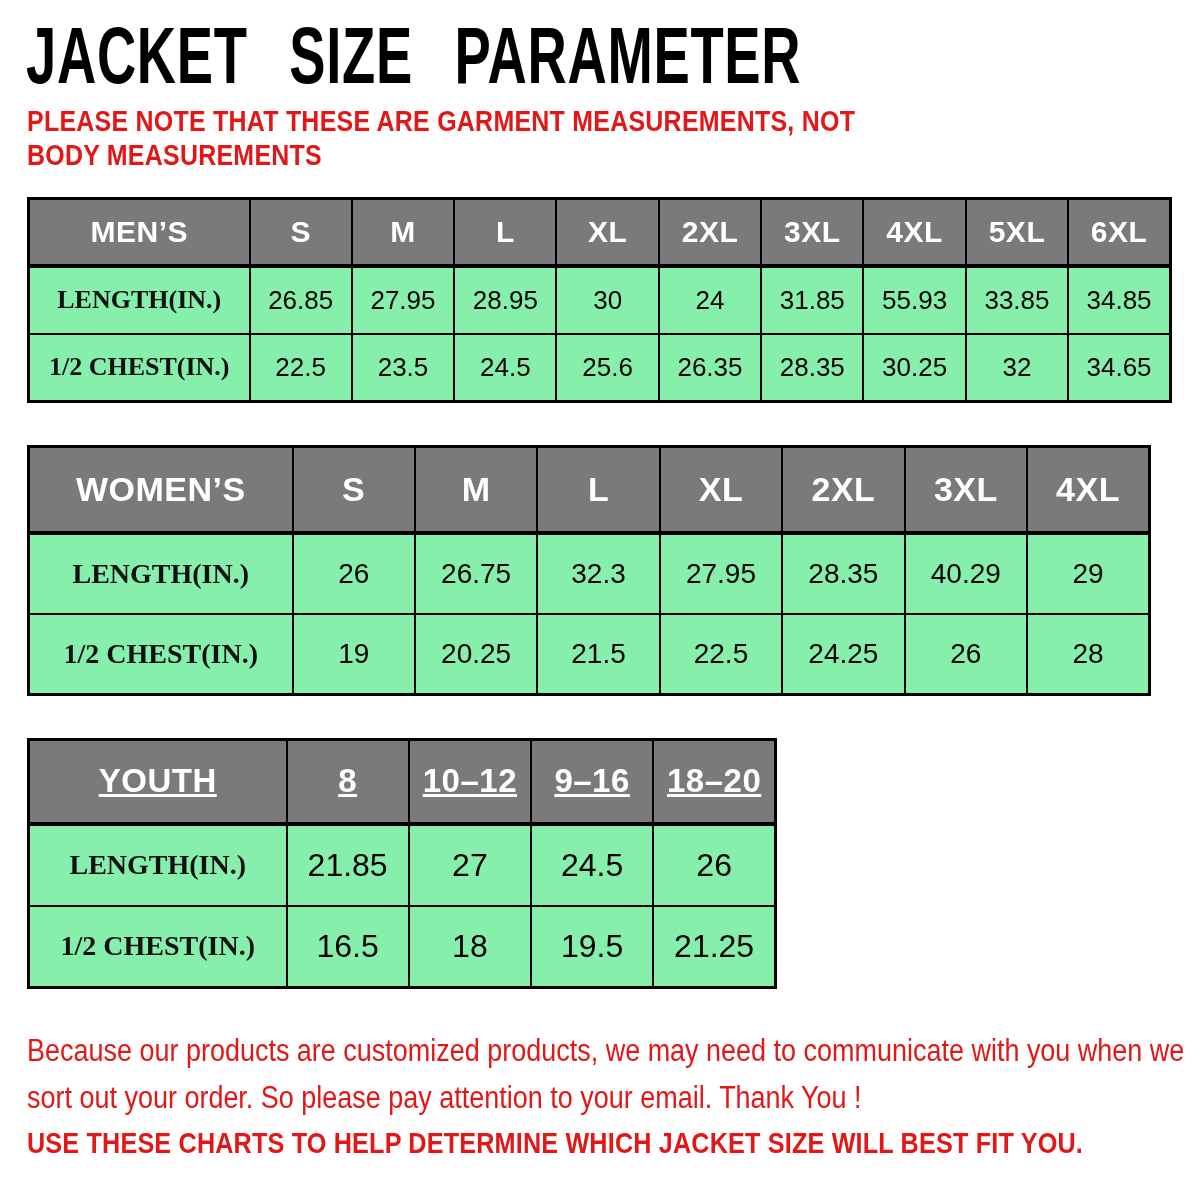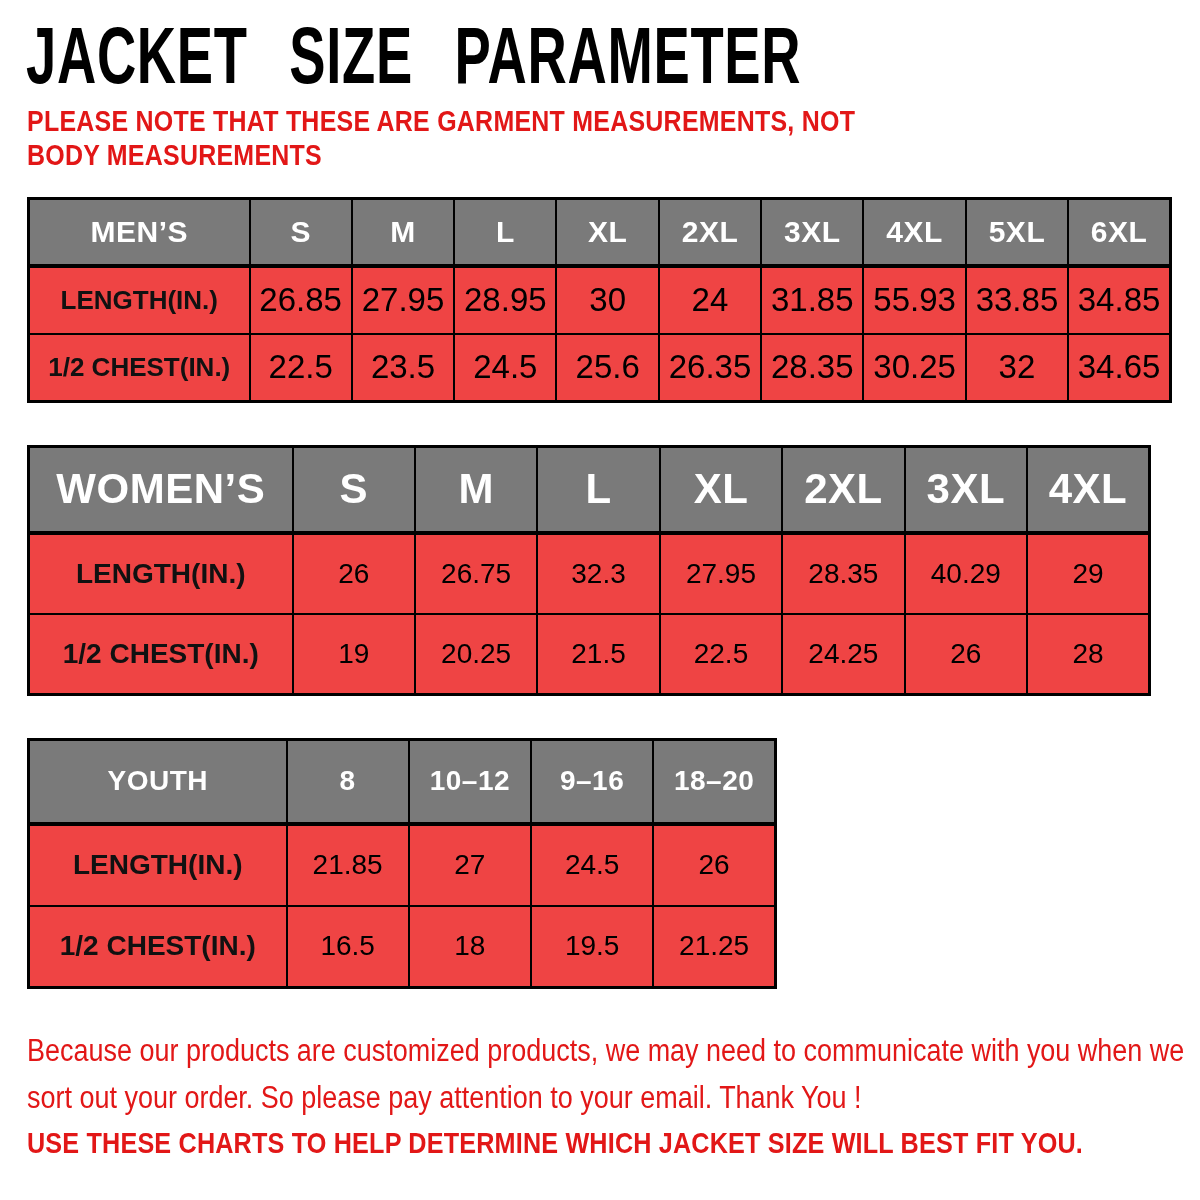--- a/index.html
+++ b/index.html
@@ -42,56 +42,56 @@
     font-weight: 700;
     letter-spacing: 0.3px;
     color: var(--accent-red, #e21717);
     transform: scaleX(0.86);
     transform-origin: 0 0;
   }
 
   table {
     border-collapse: collapse;
     table-layout: fixed;
-    background: #ef4444;
+    background: #86efac;
     border: 3px solid var(--border-black, #000);
   }
   th, td {
     border: 2px solid var(--border-black, #000);
     text-align: center;
     vertical-align: middle;
     padding: 0;
     overflow: hidden;
   }
   thead th {
     background: var(--header-gray, #7a7a7a);
     color: #ffffff;
     font-weight: 700;
     border-bottom: 4px solid var(--border-black, #000);
     letter-spacing: 0.5px;
   }
   td { color: #000; }
-  td.lbl { font-weight: 700; color: #111; }
+  td.lbl { font-weight: 700; color: #111; font-family: Liberation Serif, serif; }
 
   #t-mens { left: 27px; top: 197px; width: 1145px; }
   #t-mens col.c0 { width: 221px; }
   #t-mens thead th { height: 67px; font-size: 30px; }
-  #t-mens td { height: 68px; font-size: 33px; }
+  #t-mens td { height: 68px; font-size: 26px; }
   #t-mens td.lbl { font-size: 26px; }
 
   #t-womens { left: 27px; top: 445px; width: 1124px; }
   #t-womens col.c0 { width: 264px; }
-  #t-womens thead th { height: 86px; font-size: 42px; }
+  #t-womens thead th { height: 86px; font-size: 34px; }
   #t-womens td { height: 81px; font-size: 28px; }
   #t-womens td.lbl { font-size: 28px; }
 
   #t-youth { left: 27px; top: 738px; width: 750px; }
   #t-youth col.c0 { width: 258px; }
-  #t-youth thead th { height: 84px; font-size: 28px; }
-  #t-youth td { height: 82px; font-size: 28px; }
+  #t-youth thead th { height: 84px; font-size: 33px; text-decoration: underline; }
+  #t-youth td { height: 82px; font-size: 32px; }
   #t-youth td.lbl { font-size: 28px; }
 
   #footer-note {
     left: 27px; top: 1028px;
     margin: 0;
     width: 1360px;
     font-size: 31px;
     line-height: 1.5;
     font-weight: 400;
     color: var(--accent-red, #e21717);

